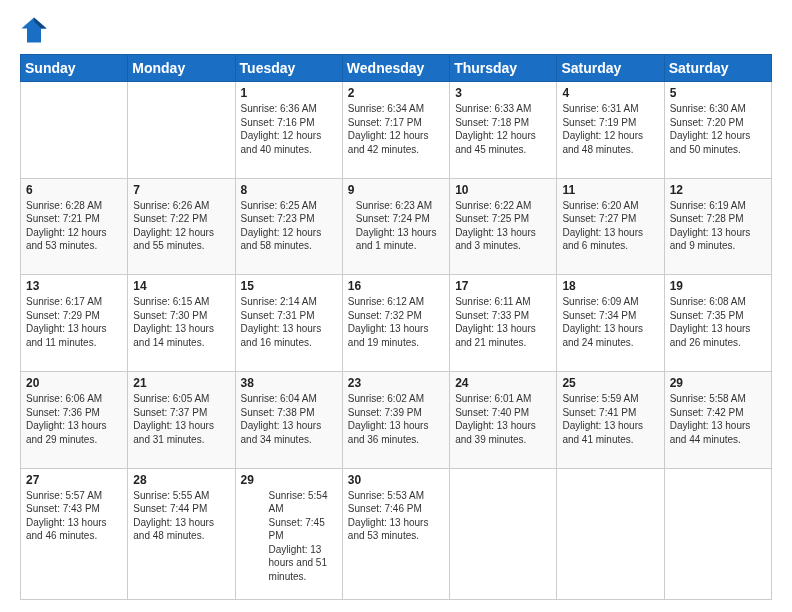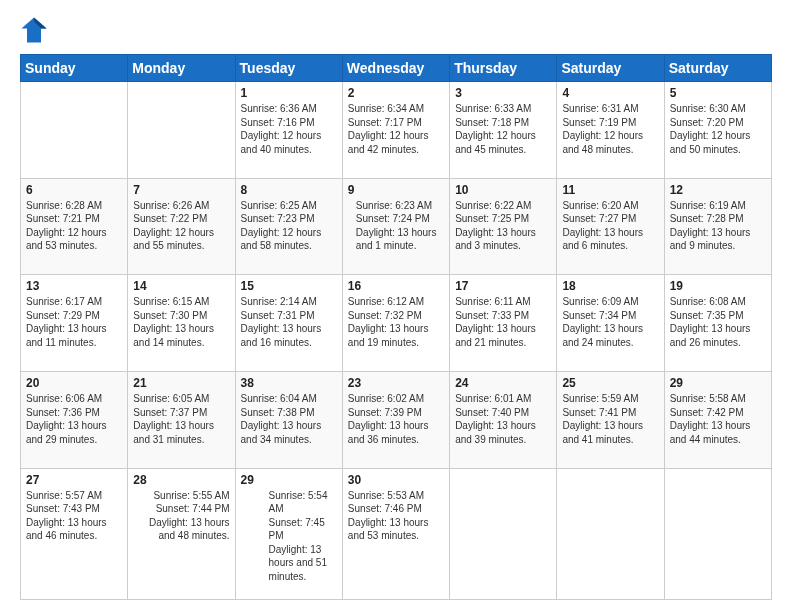--- a/index.html
+++ b/index.html
@@ -311,21 +311,21 @@
         </tr>
         <tr>
           <td>
             <span class="day-num">27</span>
             <div class="day-info" style="white-space: pre-line;">Sunrise: 5:57 AM
 Sunset: 7:43 PM
 Daylight: 13 hours and 46 minutes.</div>
           </td>
           <td>
             <span class="day-num">28</span>
-            <div class="day-info" style="white-space: pre-line; text-align: right;">Sunrise: 5:55 AM
+            <div class="day-info" style="white-space: pre-line;">Sunrise: 5:55 AM
 Sunset: 7:44 PM
 Daylight: 13 hours and 48 minutes.</div>
           </td>
           <td>
             <span class="day-num">29</span>
             <div class="day-info" style="white-space: pre-line; margin-left: 28px;">Sunrise: 5:54 AM
 Sunset: 7:45 PM
 Daylight: 13 hours and 51 minutes.</div>
           </td>
           <td>

